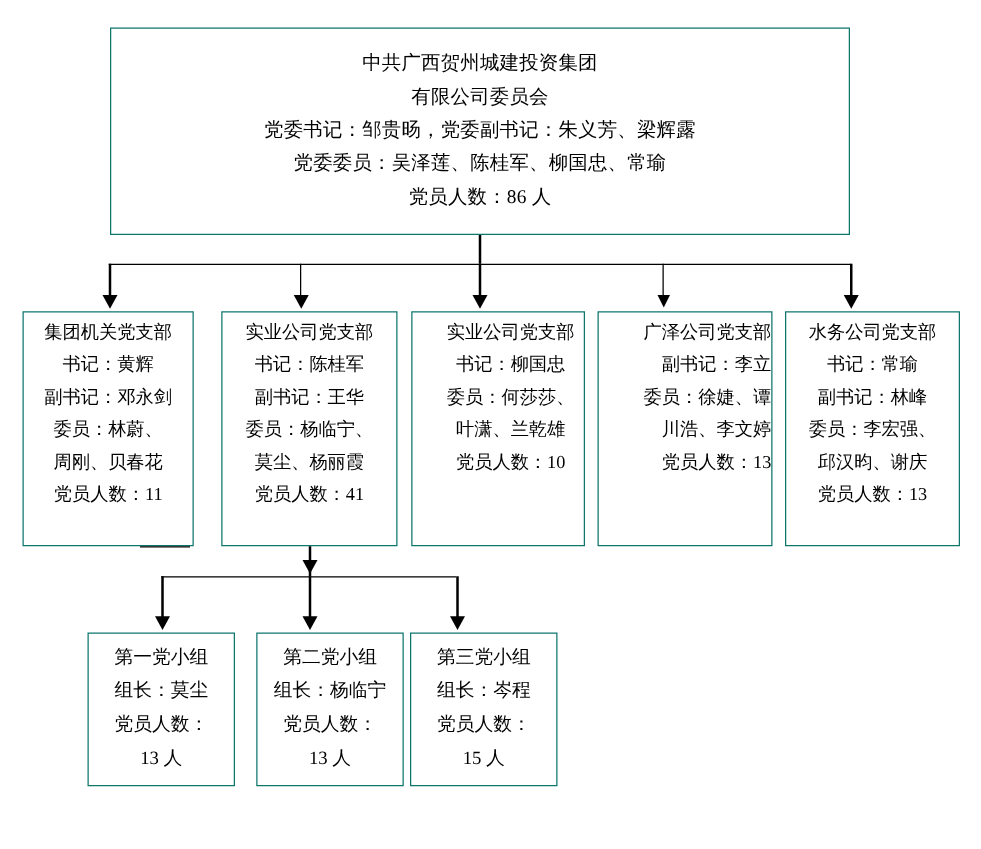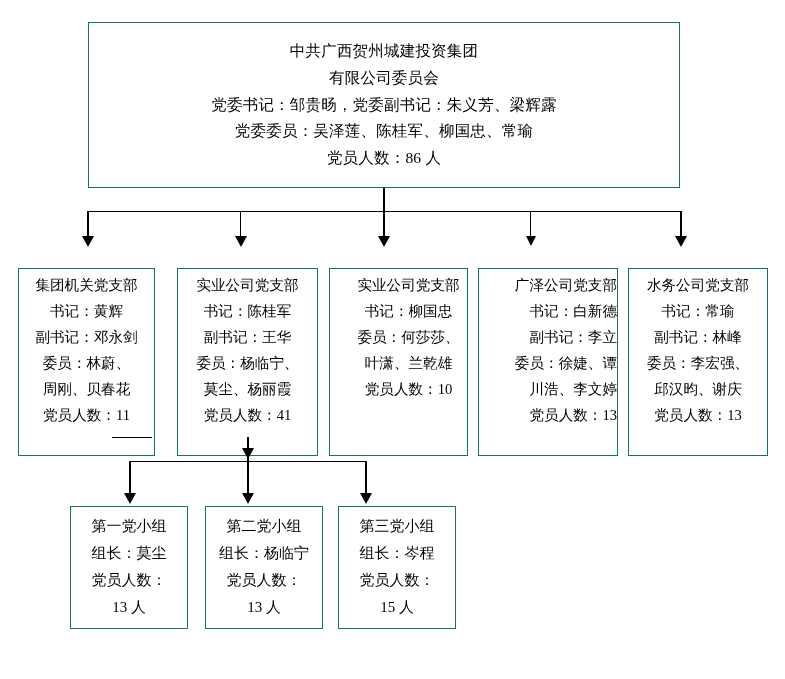--- a/index.html
+++ b/index.html
@@ -46,21 +46,20 @@
     font-size: 15.5px;
     line-height: 1.72;
     letter-spacing: 0.2px;
   }
   
   .branch-box {
     top: 249px;
     height: 188px;
     padding-top: 4px;
     justify-content: flex-start;
-    margin-top: 19px;
   }
   .branch-box .line {
     font-size: 14.6px;
     line-height: 1.78;
   }
   .branch-box .line.title {
     letter-spacing: 0px;
   }
   
   .group-box {
@@ -152,21 +151,20 @@
   <div class="box branch-box" style="left:329px; width:139px;padding-left:20px;">
     <span class="line title">实业公司党支部</span>
     <span class="line">书记：柳国忠</span>
     <span class="line">委员：何莎莎、</span>
     <span class="line">叶潇、兰乾雄</span>
     <span class="line">党员人数：10</span>
   </div>
 
   <div class="box branch-box" style="left:478px; width:140px;align-items:flex-end;">
     <span class="line title">广泽公司党支部</span>
-    <span class="line">书记：白新德</span>
     <span class="line">副书记：李立</span>
     <span class="line">委员：徐婕、谭</span>
     <span class="line">川浩、李文婷</span>
     <span class="line">党员人数：13</span>
   </div>
 
   <div class="box branch-box" style="left:628px; width:140px;">
     <span class="line title">水务公司党支部</span>
     <span class="line">书记：常瑜</span>
     <span class="line">副书记：林峰</span>
@@ -198,20 +196,20 @@
     <span class="line">13 人</span>
   </div>
 
   <div class="box group-box" style="left:205px; width:118px;">
     <span class="line">第二党小组</span>
     <span class="line">组长：杨临宁</span>
     <span class="line">党员人数：</span>
     <span class="line">13 人</span>
   </div>
 
-  <div class="box group-box" style="left:338px; width:118px;">
+  <div class="box group-box" style="left:328px; width:118px;">
     <span class="line">第三党小组</span>
     <span class="line">组长：岑程</span>
     <span class="line">党员人数：</span>
     <span class="line">15 人</span>
   </div>
 
 </div>
 
 </body></html>

